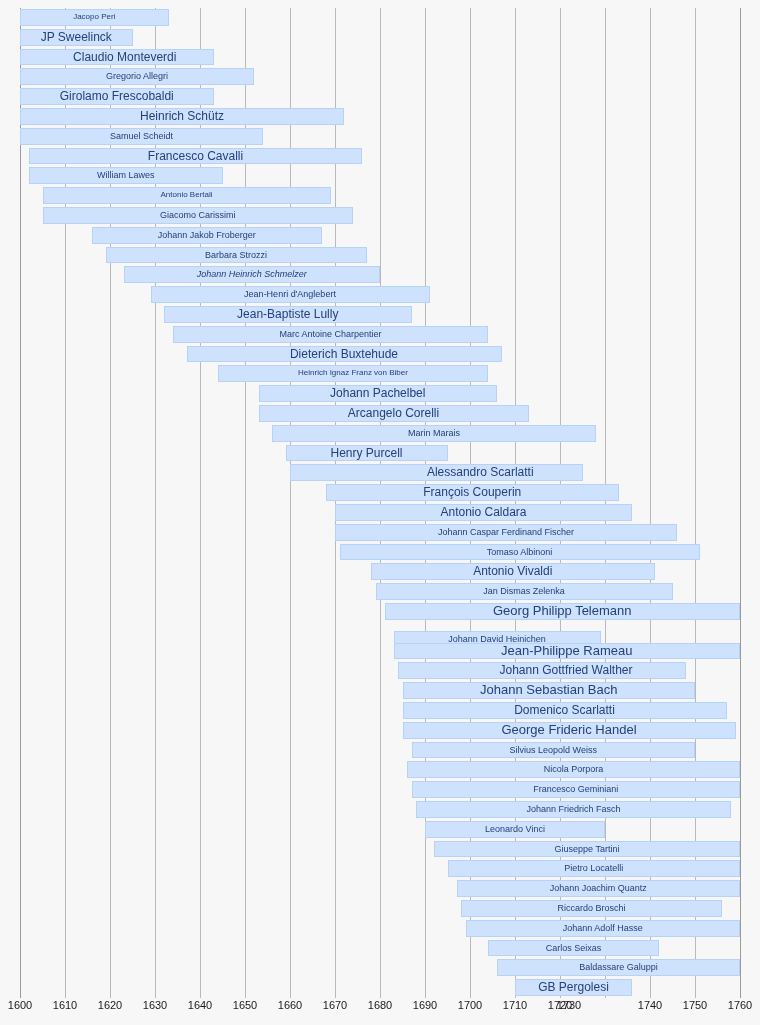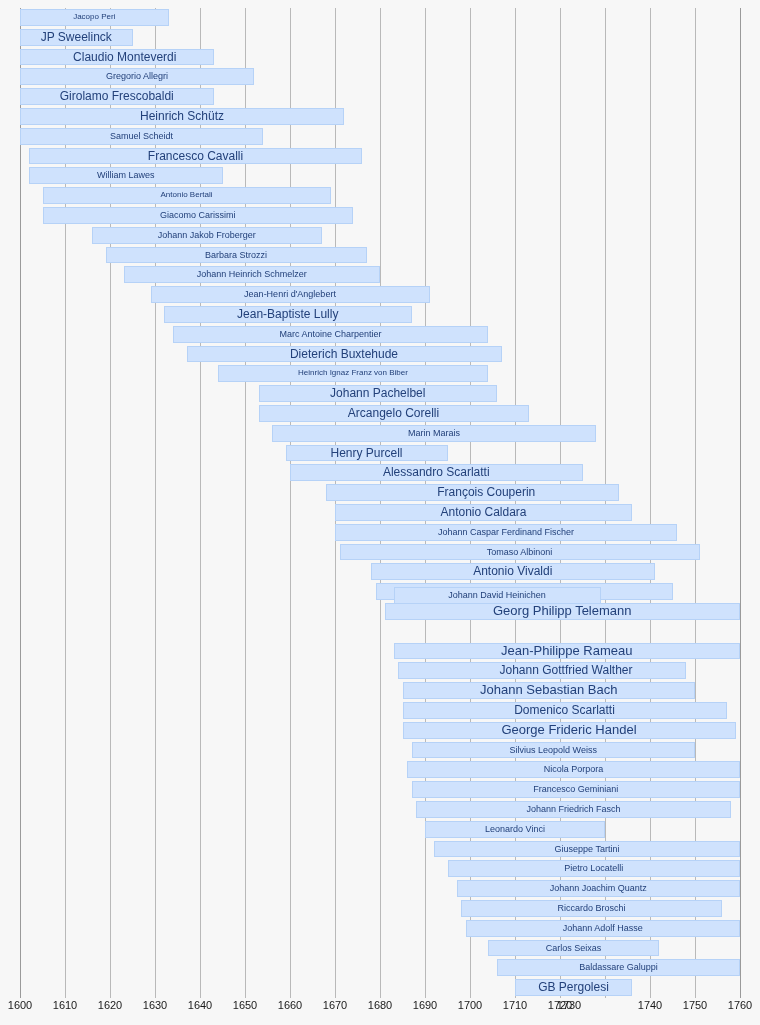--- a/index.html
+++ b/index.html
@@ -147,21 +147,21 @@
       <div class="bar-row" style="top: 217.8px; height: 19.8px;">
         <div class="bar" style="left: 72px; width: 229.5px; height: 16.8px; background: rgb(207, 226, 253); border-color: rgb(182, 210, 247);"></div>
         <div class="bar-label" style="font-size: 9px; color: rgb(35, 65, 122); left: 72px; width: 229.5px; height: 18.8px; line-height: 18.8px;">Johann Jakob Froberger</div>
       </div>
       <div class="bar-row" style="top: 237.6px; height: 19.8px;">
         <div class="bar" style="left: 85.5px; width: 261px; height: 16.8px; background: rgb(207, 226, 253); border-color: rgb(182, 210, 247);"></div>
         <div class="bar-label" style="font-size: 9px; color: rgb(35, 65, 122); left: 85.5px; width: 261px; height: 18.8px; line-height: 18.8px;">Barbara Strozzi</div>
       </div>
       <div class="bar-row" style="top: 257.4px; height: 19.8px;">
         <div class="bar" style="left: 103.5px; width: 256.5px; height: 16.8px; background: rgb(207, 226, 253); border-color: rgb(182, 210, 247);"></div>
-        <div class="bar-label" style="font-size: 9px; color: rgb(35, 65, 122); left: 103.5px; width: 256.5px; height: 18.8px; line-height: 18.8px;">Johann Heinrich Schmelzer</div>
+        <div class="bar-label" style="font-size: 9px; color: rgb(35, 65, 122); left: 103.5px; width: 256.5px; height: 18.8px; line-height: 18.8px; font-style: italic;">Johann Heinrich Schmelzer</div>
       </div>
       <div class="bar-row" style="top: 277.2px; height: 19.8px; padding-left: 24px;">
         <div class="bar" style="left: 130.5px; width: 279px; height: 16.8px; background: rgb(207, 226, 253); border-color: rgb(182, 210, 247);"></div>
         <div class="bar-label" style="font-size: 9px; color: rgb(35, 65, 122); left: 130.5px; width: 279px; height: 18.8px; line-height: 18.8px;">Jean-Henri d'Anglebert</div>
       </div>
       <div class="bar-row" style="top: 297px; height: 19.8px;">
         <div class="bar" style="left: 144px; width: 247.5px; height: 16.8px; background: rgb(207, 226, 253); border-color: rgb(182, 210, 247);"></div>
         <div class="bar-label" style="font-size: 12px; color: rgb(35, 65, 122); left: 144px; width: 247.5px; height: 18.8px; line-height: 18.8px;">Jean-Baptiste Lully</div>
       </div>
       <div class="bar-row" style="top: 316.8px; height: 19.8px;">
@@ -187,25 +187,25 @@
       <div class="bar-row" style="top: 415.8px; height: 19.8px;">
         <div class="bar" style="left: 252px; width: 324px; height: 16.8px; background: rgb(207, 226, 253); border-color: rgb(182, 210, 247);"></div>
         <div class="bar-label" style="font-size: 9px; color: rgb(35, 65, 122); left: 252px; width: 324px; height: 18.8px; line-height: 18.8px;">Marin Marais</div>
       </div>
       <div class="bar-row" style="top: 435.6px; height: 19.8px;">
         <div class="bar" style="left: 265.5px; width: 162px; height: 16.8px; background: rgb(207, 226, 253); border-color: rgb(182, 210, 247);"></div>
         <div class="bar-label" style="font-size: 12px; color: rgb(35, 65, 122); left: 265.5px; width: 162px; height: 18.8px; line-height: 18.8px;">Henry Purcell</div>
       </div>
       <div class="bar-row" style="top: 455.4px; height: 19.8px;">
         <div class="bar" style="left: 270px; width: 292.5px; height: 16.8px; background: rgb(207, 226, 253); border-color: rgb(182, 210, 247);"></div>
-        <div class="bar-label" style="font-size: 12px; color: rgb(35, 65, 122); left: 270px; width: 292.5px; height: 18.8px; line-height: 18.8px;">Alessandro Scarlatti</div>
+        <div class="bar-label" style="font-size: 12px; color: rgb(35, 65, 122); left: 270px; width: 292.5px; height: 18.8px; line-height: 18.8px; padding-left: 44px;">Alessandro Scarlatti</div>
       </div>
       <div class="bar-row" style="top: 475.2px; height: 19.8px;">
         <div class="bar" style="left: 306px; width: 292.5px; height: 16.8px; background: rgb(207, 226, 253); border-color: rgb(182, 210, 247);"></div>
-        <div class="bar-label" style="font-size: 12px; color: rgb(35, 65, 122); left: 306px; width: 292.5px; height: 18.8px; line-height: 18.8px; padding-left: 14px;">François Couperin</div>
+        <div class="bar-label" style="font-size: 12px; color: rgb(35, 65, 122); left: 306px; width: 292.5px; height: 18.8px; line-height: 18.8px;">François Couperin</div>
       </div>
       <div class="bar-row" style="top: 495px; height: 19.8px;">
         <div class="bar" style="left: 315px; width: 297px; height: 16.8px; background: rgb(207, 226, 253); border-color: rgb(182, 210, 247);"></div>
         <div class="bar-label" style="font-size: 12px; color: rgb(35, 65, 122); left: 315px; width: 297px; height: 18.8px; line-height: 18.8px;">Antonio Caldara</div>
       </div>
       <div class="bar-row" style="top: 514.8px; height: 19.8px;">
         <div class="bar" style="left: 315px; width: 342px; height: 16.8px; background: rgb(207, 226, 253); border-color: rgb(182, 210, 247);"></div>
         <div class="bar-label" style="font-size: 9px; color: rgb(35, 65, 122); left: 315px; width: 342px; height: 18.8px; line-height: 18.8px;">Johann Caspar Ferdinand Fischer</div>
       </div>
       <div class="bar-row" style="top: 534.6px; height: 19.8px;">
@@ -217,21 +217,21 @@
         <div class="bar-label" style="font-size: 12px; color: rgb(35, 65, 122); left: 351px; width: 283.5px; height: 18.8px; line-height: 18.8px;">Antonio Vivaldi</div>
       </div>
       <div class="bar-row" style="top: 574.2px; height: 19.8px; padding-left: 24px;">
         <div class="bar" style="left: 355.5px; width: 297px; height: 16.8px; background: rgb(207, 226, 253); border-color: rgb(182, 210, 247);"></div>
         <div class="bar-label" style="font-size: 9px; color: rgb(35, 65, 122); left: 355.5px; width: 297px; height: 18.8px; line-height: 18.8px;">Jan Dismas Zelenka</div>
       </div>
       <div class="bar-row" style="top: 594px; height: 19.8px;">
         <div class="bar" style="left: 364.5px; width: 355.5px; height: 16.8px; background: rgb(207, 226, 253); border-color: rgb(182, 210, 247);"></div>
         <div class="bar-label" style="font-size: 13px; color: rgb(35, 65, 122); left: 364.5px; width: 355.5px; height: 18.8px; line-height: 18.8px;">Georg Philipp Telemann</div>
       </div>
-      <div class="bar-row" style="top: 578px; height: 19.8px; padding-left: 12px;">
+      <div class="bar-row" style="top: 622px; height: 19.8px; padding-left: 12px;">
         <div class="bar" style="left: 373.5px; width: 207px; height: 16.8px; background: rgb(207, 226, 253); border-color: rgb(182, 210, 247);"></div>
         <div class="bar-label" style="font-size: 9px; color: rgb(35, 65, 122); left: 373.5px; width: 207px; height: 18.8px; line-height: 18.8px;">Johann David Heinichen</div>
       </div>
       <div class="bar-row" style="top: 633.6px; height: 19.8px;">
         <div class="bar" style="left: 373.5px; width: 346.5px; height: 16.8px; background: rgb(207, 226, 253); border-color: rgb(182, 210, 247);"></div>
         <div class="bar-label" style="font-size: 13px; color: rgb(35, 65, 122); left: 373.5px; width: 346.5px; height: 18.8px; line-height: 18.8px;">Jean-Philippe Rameau</div>
       </div>
       <div class="bar-row" style="top: 653.4px; height: 19.8px;">
         <div class="bar" style="left: 378px; width: 288px; height: 16.8px; background: rgb(207, 226, 253); border-color: rgb(182, 210, 247);"></div>
         <div class="bar-label" style="font-size: 12px; color: rgb(35, 65, 122); left: 378px; width: 336px; height: 18.8px; line-height: 18.8px;">Johann Gottfried Walther</div>

